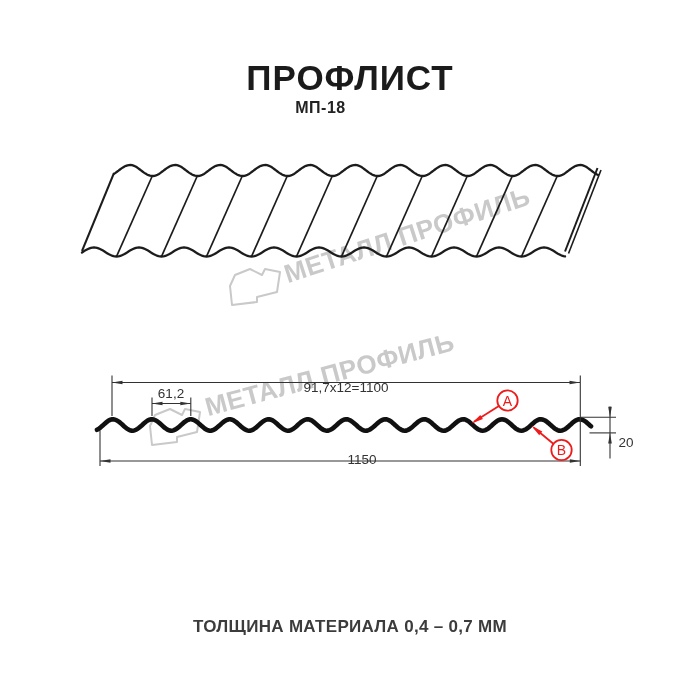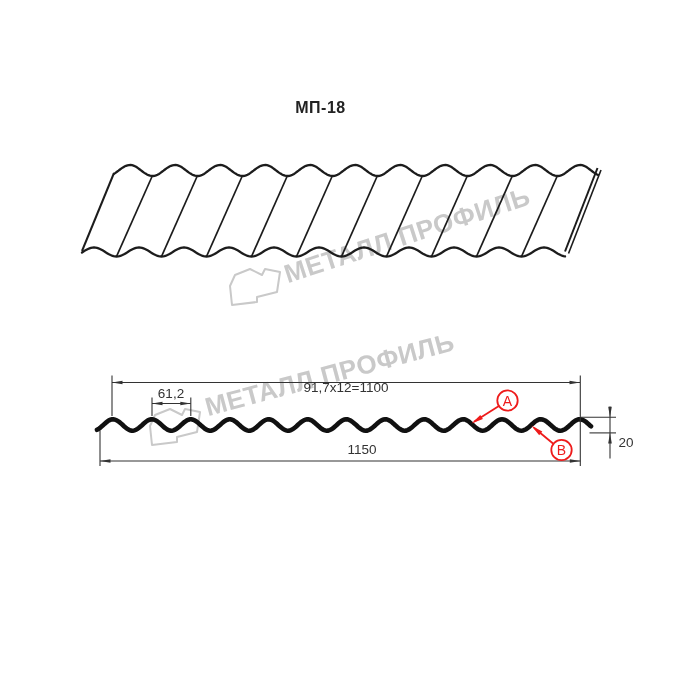--- a/index.html
+++ b/index.html
@@ -95,20 +95,22 @@
     </g>
     <g id="g-red-arrows" fill="var(--accent,#ee1b1b)" stroke="none">
         <path d="M471.5,423.5 L480.3,415.0 L482.9,419.1 Z"></path>
         <path d="M531.5,425.7 L542.3,431.5 L539.2,435.2 Z"></path>
       </g>
 
     <text x="507.5" y="405.5" text-anchor="middle" font-size="14" fill="var(--accent,#ee1b1b)">A</text>
     <text x="561.5" y="455" text-anchor="middle" font-size="14" fill="var(--accent,#ee1b1b)">B</text>
   </svg>
 
+  <div class="page-title">ПРОФЛИСТ</div>
   <div class="page-subtitle">МП-18</div>
 
   <div class="dim-text" style="left:346px;top:381px">91,7x12=1100</div>
   <div class="dim-text" style="left:171px;top:387px">61,2</div>
-  <div class="dim-text" style="left:362px;top:443px">1150</div>
+  <div class="dim-text" style="left:362px;top:453px">1150</div>
   <div class="dim-text" style="left:626px;top:436px">20</div>
 
+  <div class="footer-note">ТОЛЩИНА МАТЕРИАЛА 0,4 – 0,7 ММ</div>
 </div>
 
 </body></html>

